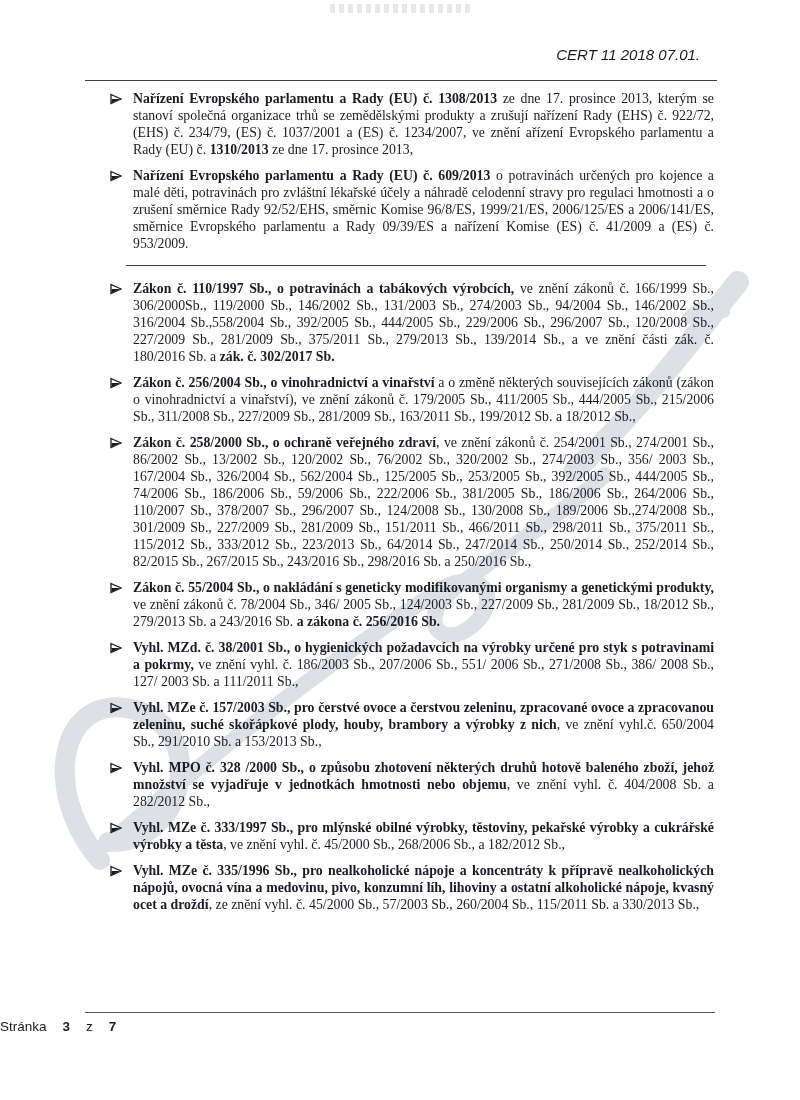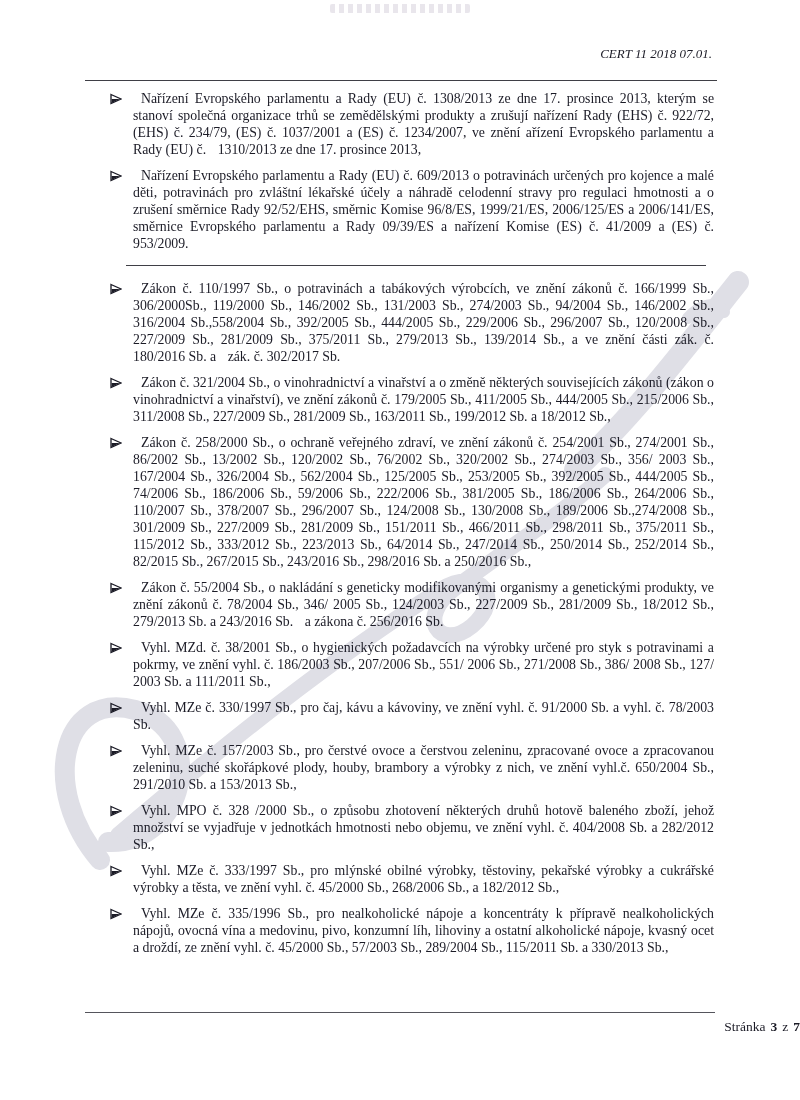--- a/index.html
+++ b/index.html
@@ -13,51 +13,51 @@
     background:#ffffff;color:var(--text);
     font-family:"Liberation Serif", serif;
   }
   .watermark{position:absolute;left:0;top:0;width:800px;height:1100px;z-index:0;}
   .scan-artifact{
     position:absolute;top:4px;left:330px;width:140px;height:9px;z-index:1;
     background:repeating-linear-gradient(90deg,#cfc9d6 0 5px,transparent 5px 9px);
     opacity:.45;filter:blur(.6px);border-radius:2px;
   }
   .doc-code{
-    position:absolute;top:46px;right:88px;z-index:2;
-    font-family:Liberation Serif, serif;font-style:italic;font-size:13px;
+    position:absolute;top:46px;right:100px;z-index:2;
+    font-family:Liberation Sans, sans-serif;font-style:italic;font-size:15px;
     color:var(--text);
   }
   .hr-top{
     position:absolute;top:80px;left:85px;width:632px;height:0;z-index:2;
     border-top:1.6px solid var(--rule);
   }
   .content{
     position:absolute;top:90px;left:110px;width:604px;z-index:2;
   }
   ul.blist{list-style:none;margin:0;padding:0;}
   li.item{display:flex;margin:0 0 9px 0;}
   .marker{flex:0 0 14px;margin-right:9px;padding-top:3px;color:var(--text);}
   .marker svg{display:block;}
   .itext{
     flex:1;font-size:13.8px;line-height:17px;text-align:justify;color:var(--text);
   }
-  .itext b{font-weight:normal;margin-left:8px;}
+  .itext b{font-weight:bold;}
   .divider{
     border-top:1.4px solid var(--rule);height:0;
     margin:13px 0 14px 16px;width:580px;
   }
   .hr-bottom{
     position:absolute;top:1012px;left:85px;width:630px;height:0;z-index:2;
     border-top:1.3px solid #55555c;
   }
   .footer{
     position:absolute;top:1019px;left:0;width:800px;z-index:2;
-    display:flex;justify-content:flex-end;gap:5px;
-    font-family:Liberation Serif, serif;font-size:13.5px;color:var(--text);
+    display:flex;justify-content:flex-start;gap:16px;
+    font-family:Liberation Sans, sans-serif;font-size:13.5px;color:var(--text);
   }
   .footer b{font-weight:bold;}
 </style>
 </head>
 <body>
 
 <svg class="watermark" viewBox="0 0 800 1100" aria-hidden="true">
   <g fill="none" stroke="var(--watermark)" stroke-linecap="round">
     <path d="M 100 860 C 40 790, 60 690, 135 710 C 210 730, 185 845, 108 842" stroke-width="20"></path>
     <path d="M 118 835 C 230 740, 330 660, 440 590 C 480 565, 505 598, 472 626 C 440 652, 415 618, 455 588 C 520 540, 560 515, 605 475" stroke-width="16"></path>
@@ -103,21 +103,21 @@
         </span>
         <span class="itext"><b>Zákon č. 110/1997 Sb., o potravinách a tabákových výrobcích,</b><span> ve znění zákonů č. 166/1999 Sb., 306/2000Sb., 119/2000 Sb., 146/2002 Sb., 131/2003 Sb., 274/2003 Sb., 94/2004 Sb., 146/2002 Sb., 316/2004 Sb.,558/2004 Sb., 392/2005 Sb., 444/2005 Sb., 229/2006 Sb., 296/2007 Sb., 120/2008 Sb., 227/2009 Sb., 281/2009 Sb., 375/2011 Sb., 279/2013 Sb., 139/2014 Sb., a ve znění části zák. č. 180/2016 Sb. a </span><b>zák. č. 302/2017 Sb.</b></span>
       </li>
       <li class="item">
         <span class="marker">
           <svg width="12" height="12" viewBox="0 0 12 12">
             <polygon points="1,1.5 11,6 1,10.5" fill="none" stroke="currentColor" stroke-width="1.3"></polygon>
             <polygon points="1.6,6 9.8,6 1.6,10" fill="currentColor"></polygon>
           </svg>
         </span>
-        <span class="itext"><b>Zákon č. 321/2004 Sb., o vinohradnictví a vinařství</b><span> a o změně některých souvisejících zákonů (zákon o vinohradnictví a vinařství), ve znění zákonů č. 179/2005 Sb., 411/2005 Sb., 444/2005 Sb., 215/2006 Sb., 311/2008 Sb., 227/2009 Sb., 281/2009 Sb., 163/2011 Sb., 199/2012 Sb. a 18/2012 Sb.,</span></span>
+        <span class="itext"><b>Zákon č. 256/2004 Sb., o vinohradnictví a vinařství</b><span> a o změně některých souvisejících zákonů (zákon o vinohradnictví a vinařství), ve znění zákonů č. 179/2005 Sb., 411/2005 Sb., 444/2005 Sb., 215/2006 Sb., 311/2008 Sb., 227/2009 Sb., 281/2009 Sb., 163/2011 Sb., 199/2012 Sb. a 18/2012 Sb.,</span></span>
       </li>
       <li class="item">
         <span class="marker">
           <svg width="12" height="12" viewBox="0 0 12 12">
             <polygon points="1,1.5 11,6 1,10.5" fill="none" stroke="currentColor" stroke-width="1.3"></polygon>
             <polygon points="1.6,6 9.8,6 1.6,10" fill="currentColor"></polygon>
           </svg>
         </span>
         <span class="itext"><b>Zákon č. 258/2000 Sb., o ochraně veřejného zdraví</b><span>, ve znění zákonů č. 254/2001 Sb., 274/2001 Sb., 86/2002 Sb., 13/2002 Sb., 120/2002 Sb., 76/2002 Sb., 320/2002 Sb., 274/2003 Sb., 356/ 2003 Sb., 167/2004 Sb., 326/2004 Sb., 562/2004 Sb., 125/2005 Sb., 253/2005 Sb., 392/2005 Sb., 444/2005 Sb., 74/2006 Sb., 186/2006 Sb., 59/2006 Sb., 222/2006 Sb., 381/2005 Sb., 186/2006 Sb., 264/2006 Sb., 110/2007 Sb., 378/2007 Sb., 296/2007 Sb., 124/2008 Sb., 130/2008 Sb., 189/2006 Sb.,274/2008 Sb., 301/2009 Sb., 227/2009 Sb., 281/2009 Sb., 151/2011 Sb., 466/2011 Sb., 298/2011 Sb., 375/2011 Sb., 115/2012 Sb., 333/2012 Sb., 223/2013 Sb., 64/2014 Sb., 247/2014 Sb., 250/2014 Sb., 252/2014 Sb., 82/2015 Sb., 267/2015 Sb., 243/2016 Sb., 298/2016 Sb. a 250/2016 Sb.,</span></span>
       </li>
@@ -139,29 +139,20 @@
         </span>
         <span class="itext"><b>Vyhl. MZd. č. 38/2001 Sb., o hygienických požadavcích na výrobky určené pro styk s potravinami a pokrmy,</b><span> ve znění vyhl. č. 186/2003 Sb., 207/2006 Sb., 551/ 2006 Sb., 271/2008 Sb., 386/ 2008 Sb., 127/ 2003 Sb. a 111/2011 Sb.,</span></span>
       </li>
       <li class="item">
         <span class="marker">
           <svg width="12" height="12" viewBox="0 0 12 12">
             <polygon points="1,1.5 11,6 1,10.5" fill="none" stroke="currentColor" stroke-width="1.3"></polygon>
             <polygon points="1.6,6 9.8,6 1.6,10" fill="currentColor"></polygon>
           </svg>
         </span>
-        <span class="itext"><b>Vyhl. MZe č. 330/1997 Sb., pro čaj, kávu a kávoviny</b><span>, ve znění vyhl. č. 91/2000 Sb. a vyhl. č. 78/2003 Sb.</span></span>
-      </li>
-      <li class="item">
-        <span class="marker">
-          <svg width="12" height="12" viewBox="0 0 12 12">
-            <polygon points="1,1.5 11,6 1,10.5" fill="none" stroke="currentColor" stroke-width="1.3"></polygon>
-            <polygon points="1.6,6 9.8,6 1.6,10" fill="currentColor"></polygon>
-          </svg>
-        </span>
         <span class="itext"><b>Vyhl. MZe č. 157/2003 Sb., pro čerstvé ovoce a čerstvou zeleninu, zpracované ovoce a zpracovanou zeleninu, suché skořápkové plody, houby, brambory a výrobky z nich</b><span>, ve znění vyhl.č. 650/2004 Sb., 291/2010 Sb. a 153/2013 Sb.,</span></span>
       </li>
       <li class="item">
         <span class="marker">
           <svg width="12" height="12" viewBox="0 0 12 12">
             <polygon points="1,1.5 11,6 1,10.5" fill="none" stroke="currentColor" stroke-width="1.3"></polygon>
             <polygon points="1.6,6 9.8,6 1.6,10" fill="currentColor"></polygon>
           </svg>
         </span>
         <span class="itext"><b>Vyhl. MPO č. 328 /2000 Sb., o způsobu zhotovení některých druhů hotově baleného zboží, jehož množství se vyjadřuje v jednotkách hmotnosti nebo objemu</b><span>, ve znění vyhl. č. 404/2008 Sb. a 282/2012 Sb.,</span></span>
@@ -175,21 +166,21 @@
         </span>
         <span class="itext"><b>Vyhl. MZe č. 333/1997 Sb., pro mlýnské obilné výrobky, těstoviny, pekařské výrobky a cukrářské výrobky a těsta</b><span>, ve znění vyhl. č. 45/2000 Sb., 268/2006 Sb., a 182/2012 Sb.,</span></span>
       </li>
       <li class="item">
         <span class="marker">
           <svg width="12" height="12" viewBox="0 0 12 12">
             <polygon points="1,1.5 11,6 1,10.5" fill="none" stroke="currentColor" stroke-width="1.3"></polygon>
             <polygon points="1.6,6 9.8,6 1.6,10" fill="currentColor"></polygon>
           </svg>
         </span>
-        <span class="itext"><b>Vyhl. MZe č. 335/1996 Sb., pro nealkoholické nápoje a koncentráty k přípravě nealkoholických nápojů, ovocná vína a medovinu, pivo, konzumní líh, lihoviny a ostatní alkoholické nápoje, kvasný ocet a droždí</b><span>, ze znění vyhl. č. 45/2000 Sb., 57/2003 Sb., 289/2004 Sb., 115/2011 Sb. a 330/2013 Sb.,</span></span>
+        <span class="itext"><b>Vyhl. MZe č. 335/1996 Sb., pro nealkoholické nápoje a koncentráty k přípravě nealkoholických nápojů, ovocná vína a medovinu, pivo, konzumní líh, lihoviny a ostatní alkoholické nápoje, kvasný ocet a droždí</b><span>, ze znění vyhl. č. 45/2000 Sb., 57/2003 Sb., 260/2004 Sb., 115/2011 Sb. a 330/2013 Sb.,</span></span>
       </li>
     </ul>
 </div>
 
 <div class="hr-bottom"></div>
 <div class="footer">
   <span>Stránka</span>
   <b>3</b>
   <span>z</span>
   <b>7</b>

